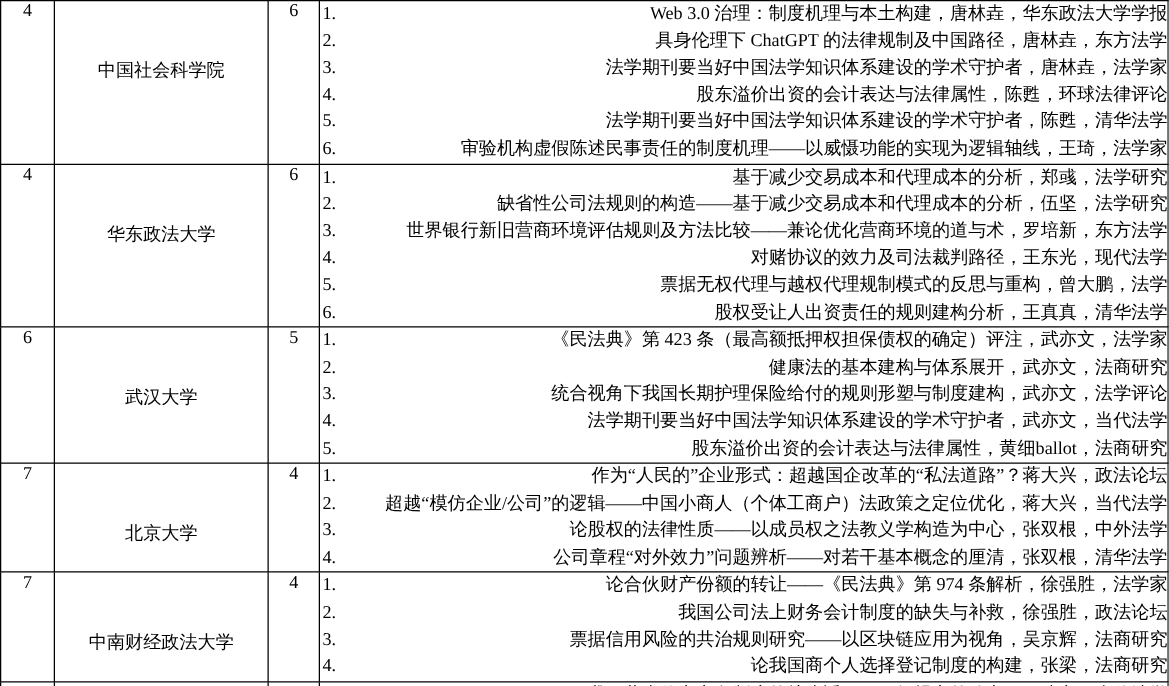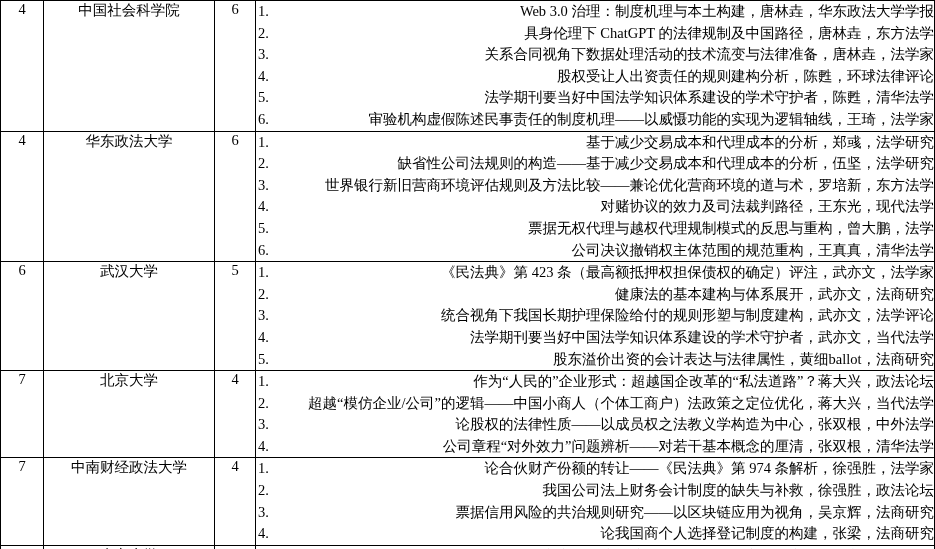--- a/index.html
+++ b/index.html
@@ -66,20 +66,21 @@
     text-align: left;
     padding-left: 2px;
     box-sizing: border-box;
   }
   .item-text {
     flex: 1 1 auto;
     text-align: right;
   }
   .org-label {
     display: block;
+    margin-top: 46px;
   }
 </style>
 </head>
 <body>
 
 <table class="doc-table">
   <tbody>
 
     <tr>
       <td class="col-rank">4</td>
@@ -92,25 +93,25 @@
           <li>
               <span class="item-num">1.</span>
               <span class="item-text">Web 3.0 治理：制度机理与本土构建，唐林垚，华东政法大学学报</span>
             </li>
           <li>
               <span class="item-num">2.</span>
               <span class="item-text">具身伦理下 ChatGPT 的法律规制及中国路径，唐林垚，东方法学</span>
             </li>
           <li>
               <span class="item-num">3.</span>
-              <span class="item-text">关系合同视角下数据处理活动的技术流变与法律准备，唐林垚，法学家</span>
-            </li>
-          <li>
-              <span class="item-num">4.</span>
-              <span class="item-text">股权受让人出资责任的规则建构分析，陈甦，环球法律评论</span>
+              <span class="item-text">法学期刊要当好中国法学知识体系建设的学术守护者，唐林垚，法学家</span>
+            </li>
+          <li>
+              <span class="item-num">4.</span>
+              <span class="item-text">股东溢价出资的会计表达与法律属性，陈甦，环球法律评论</span>
             </li>
           <li>
               <span class="item-num">5.</span>
               <span class="item-text">法学期刊要当好中国法学知识体系建设的学术守护者，陈甦，清华法学</span>
             </li>
           <li>
               <span class="item-num">6.</span>
               <span class="item-text">审验机构虚假陈述民事责任的制度机理——以威慑功能的实现为逻辑轴线，王琦，法学家</span>
             </li>
         </ol>
@@ -140,21 +141,21 @@
           <li>
               <span class="item-num">4.</span>
               <span class="item-text">对赌协议的效力及司法裁判路径，王东光，现代法学</span>
             </li>
           <li>
               <span class="item-num">5.</span>
               <span class="item-text">票据无权代理与越权代理规制模式的反思与重构，曾大鹏，法学</span>
             </li>
           <li>
               <span class="item-num">6.</span>
-              <span class="item-text">公司决议撤销权主体范围的规范重构，王真真，清华法学</span>
+              <span class="item-text">股权受让人出资责任的规则建构分析，王真真，清华法学</span>
             </li>
         </ol>
       </td>
     </tr>
 
     <tr>
       <td class="col-rank">6</td>
       <td class="col-org">
         <span class="org-label">武汉大学</span>
       </td>

